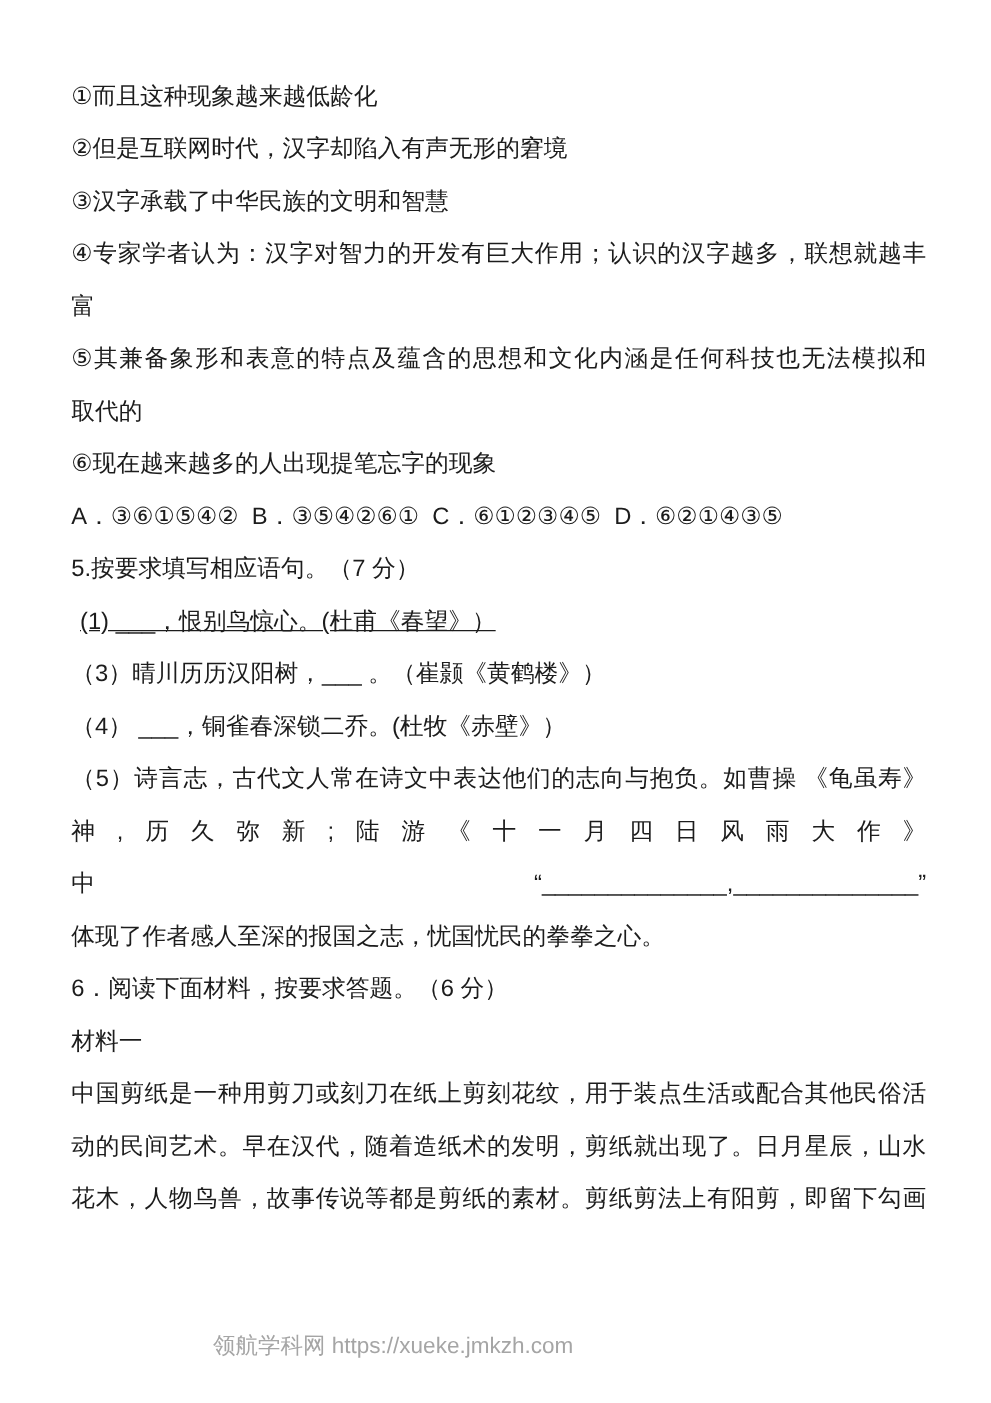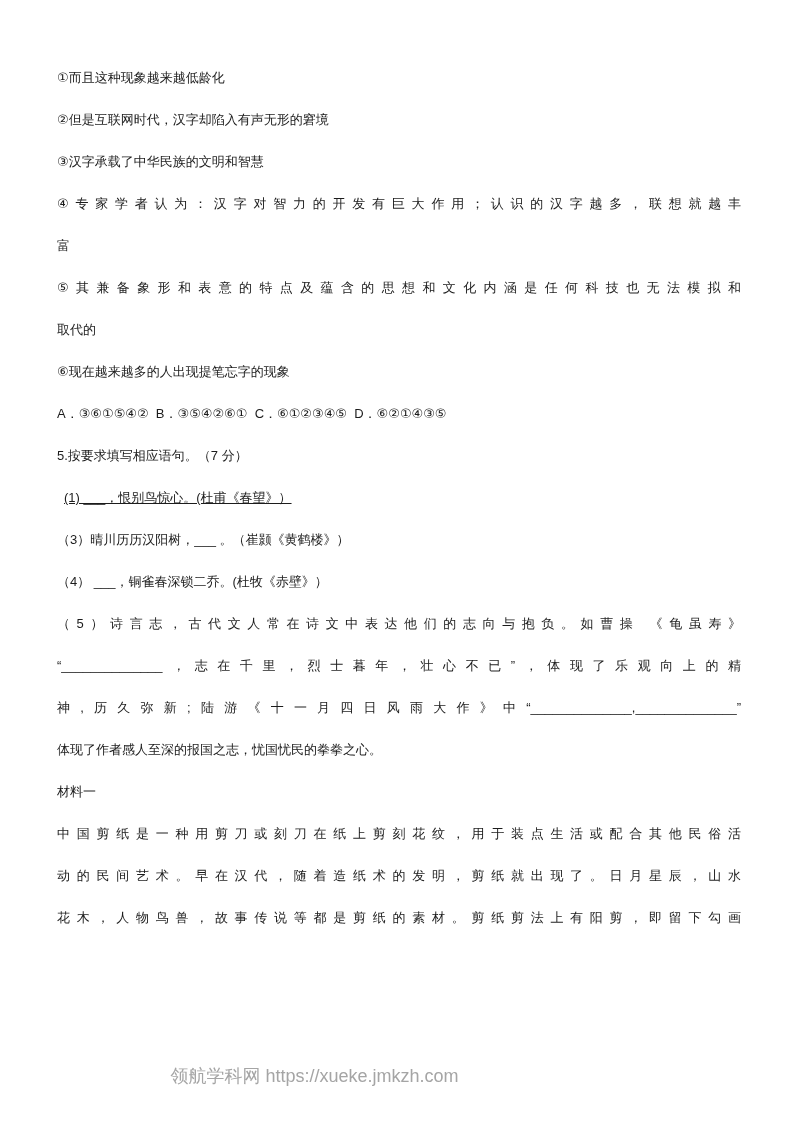--- a/index.html
+++ b/index.html
@@ -10,21 +10,21 @@
     position: relative;
     overflow: hidden;
     font-family: "Liberation Sans", "DejaVu Sans", sans-serif;
     color: #1c1c1c;
   }
   .content {
     position: absolute;
     left: 57px;
     top: 57px;
     width: 684px;
-    font-size: 13px;
+    font-size: 19px;
     line-height: 42px;
   }
   .line {
     white-space: pre-wrap;
     text-align: left;
     min-height: 42px;
   }
   .line.just {
     text-align: justify;
     text-align-last: justify;
@@ -58,24 +58,24 @@
   <div class="line">取代的</div>
   <div class="line">⑥现在越来越多的人出现提笔忘字的现象</div>
 
   <div class="line">A．③⑥①⑤④②  B．③⑤④②⑥①  C．⑥①②③④⑤  D．⑥②①④③⑤</div>
 
   <div class="line">5.按要求填写相应语句。（7 分）</div>
   <div class="line ind">(1) ___，恨别鸟惊心。(杜甫《春望》）</div>
   <div class="line">（3）晴川历历汉阳树，___ 。（崔颢《黄鹤楼》）</div>
   <div class="line">（4） ___，铜雀春深锁二乔。(杜牧《赤壁》）</div>
   <div class="line just">（5）诗言志，古代文人常在诗文中表达他们的志向与抱负。如曹操 《龟虽寿》</div>
-  <div class="line just">“______________，志在千里，烈士暮年，壮心不已”，体现了乐观向上的精</div>
   <div class="line just">神,历久弥新;陆游《十一月四日风雨大作》中“______________,______________”</div>
   <div class="line">体现了作者感人至深的报国之志，忧国忧民的拳拳之心。</div>
 
+  <div class="line">6．阅读下面材料，按要求答题。（6 分）</div>
   <div class="line">材料一</div>
   <div class="line just">中国剪纸是一种用剪刀或刻刀在纸上剪刻花纹，用于装点生活或配合其他民俗活</div>
   <div class="line just">动的民间艺术。早在汉代，随着造纸术的发明，剪纸就出现了。日月星辰，山水</div>
   <div class="line just">花木，人物鸟兽，故事传说等都是剪纸的素材。剪纸剪法上有阳剪，即留下勾画</div>
 
 </div>
 
 <div class="footer">领航学科网 https://xueke.jmkzh.com</div>
 
 </body></html>

